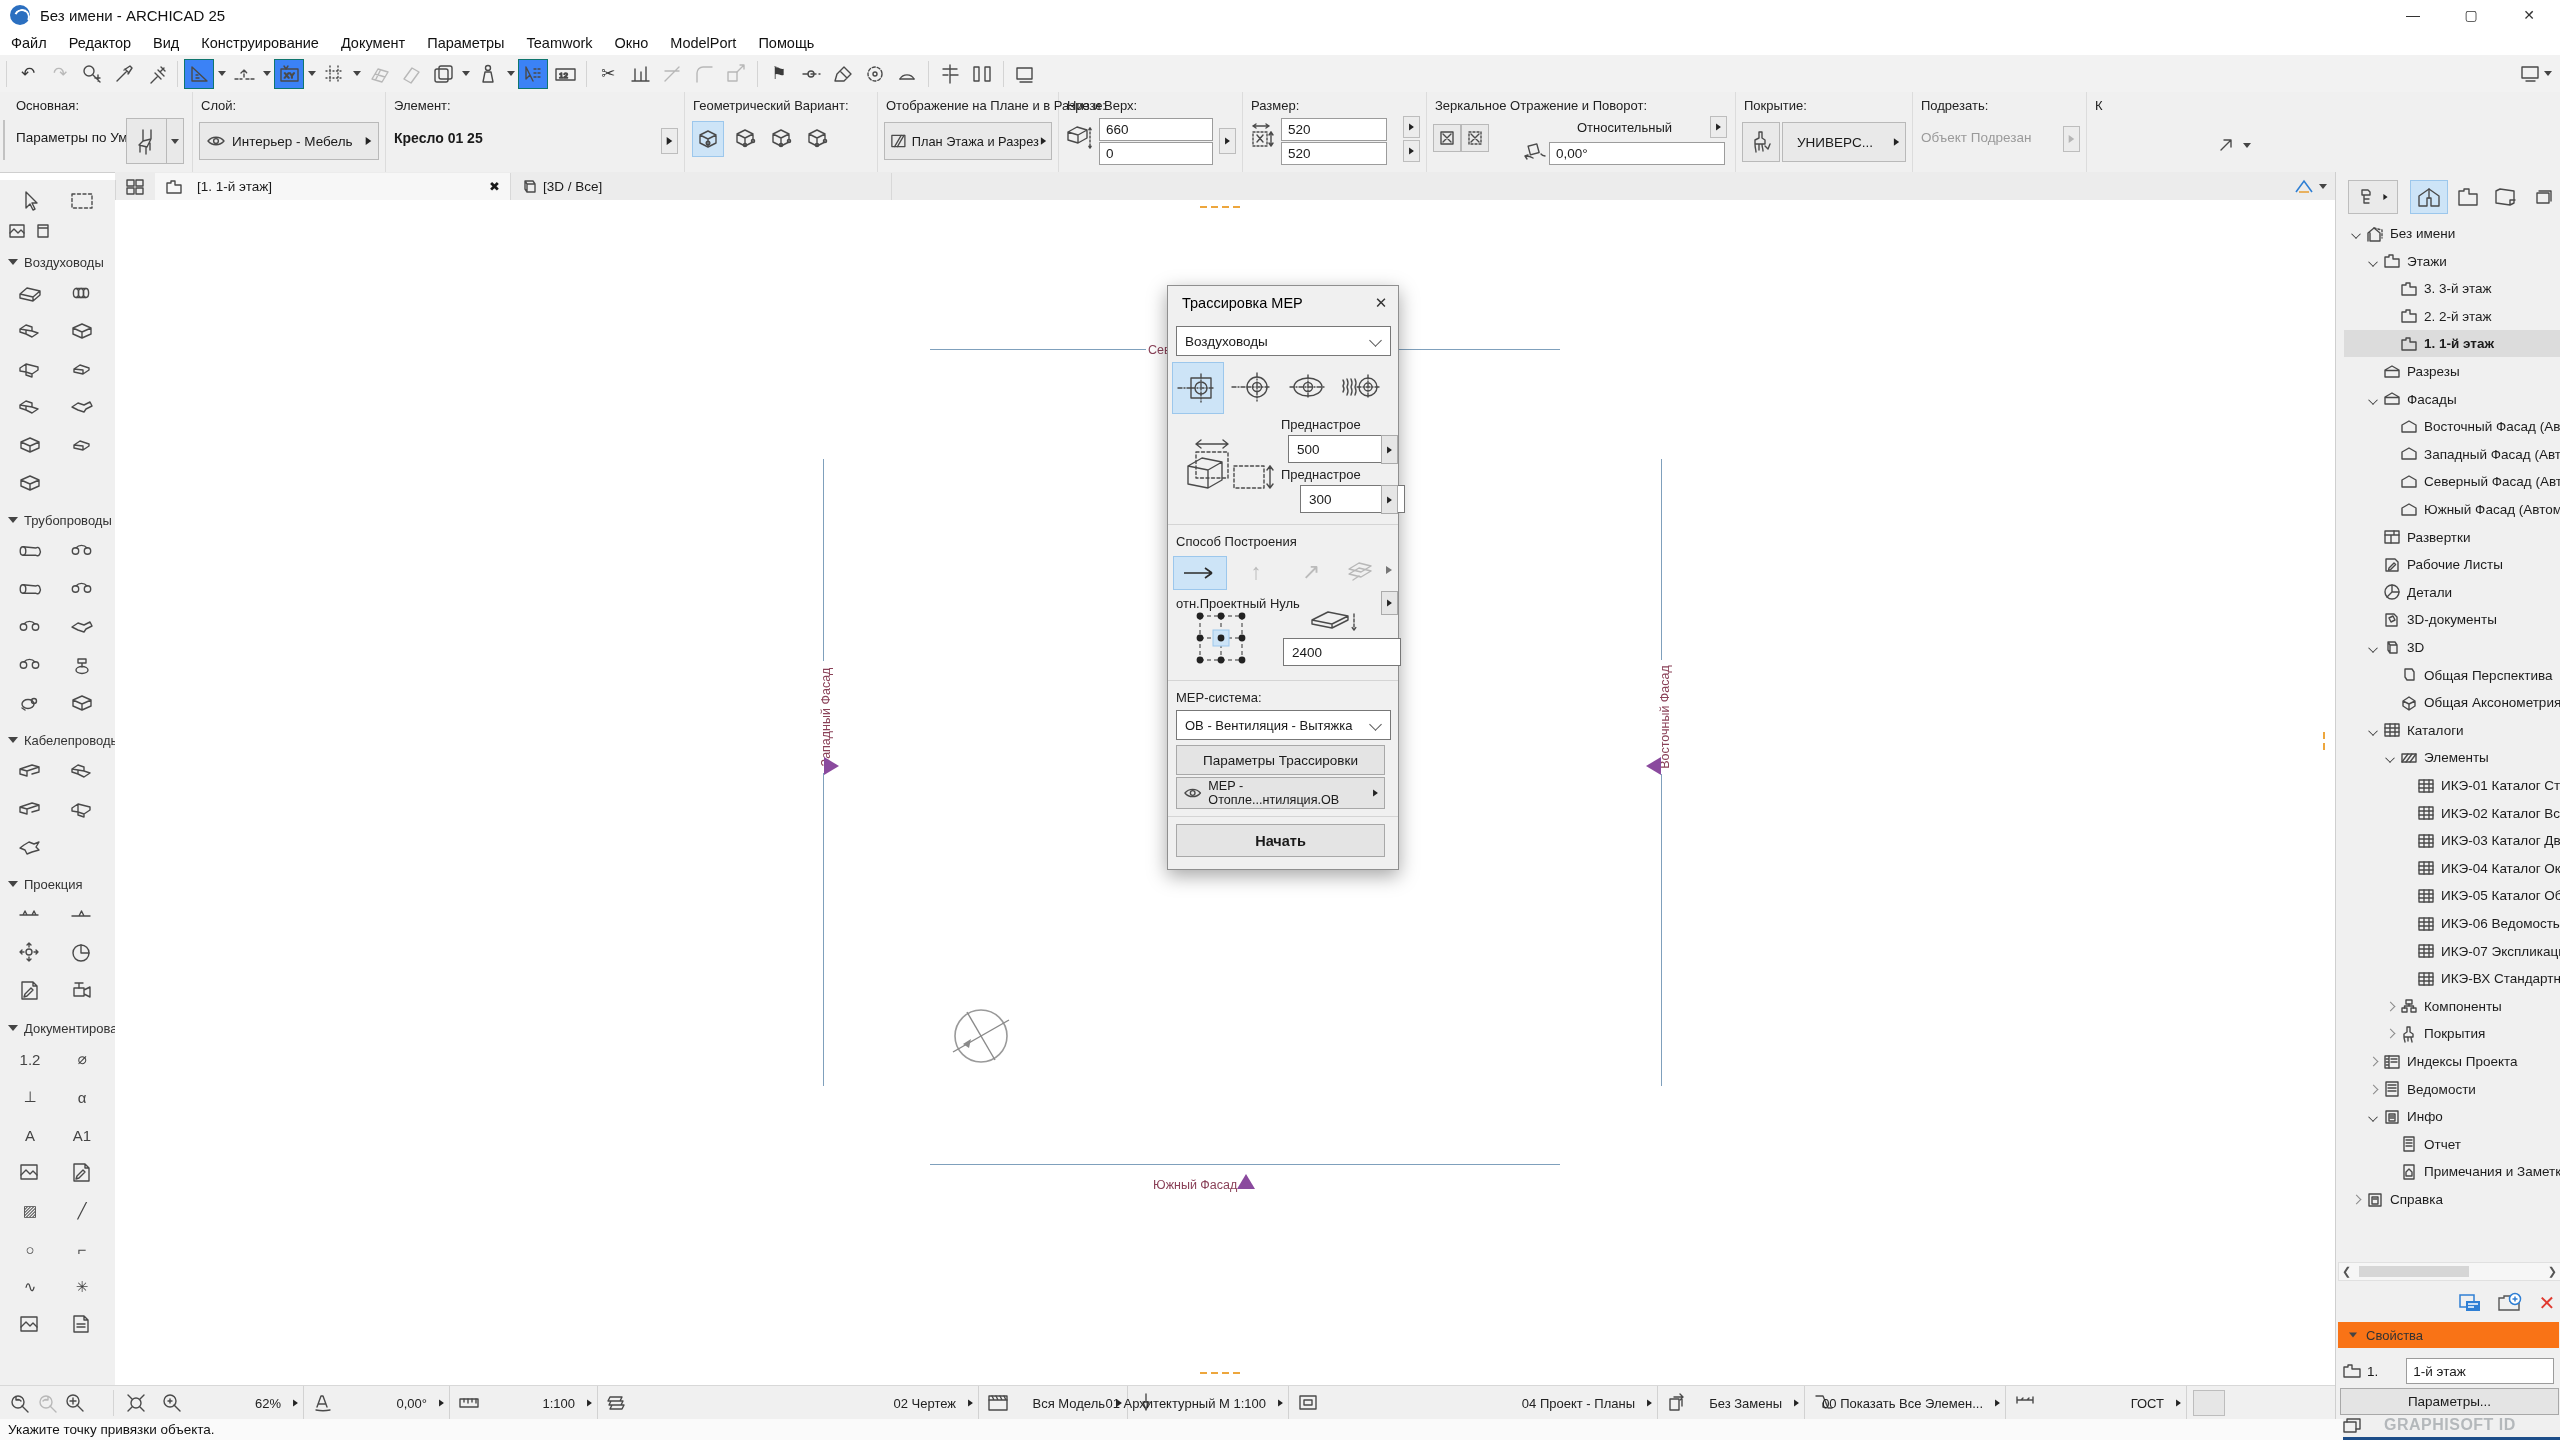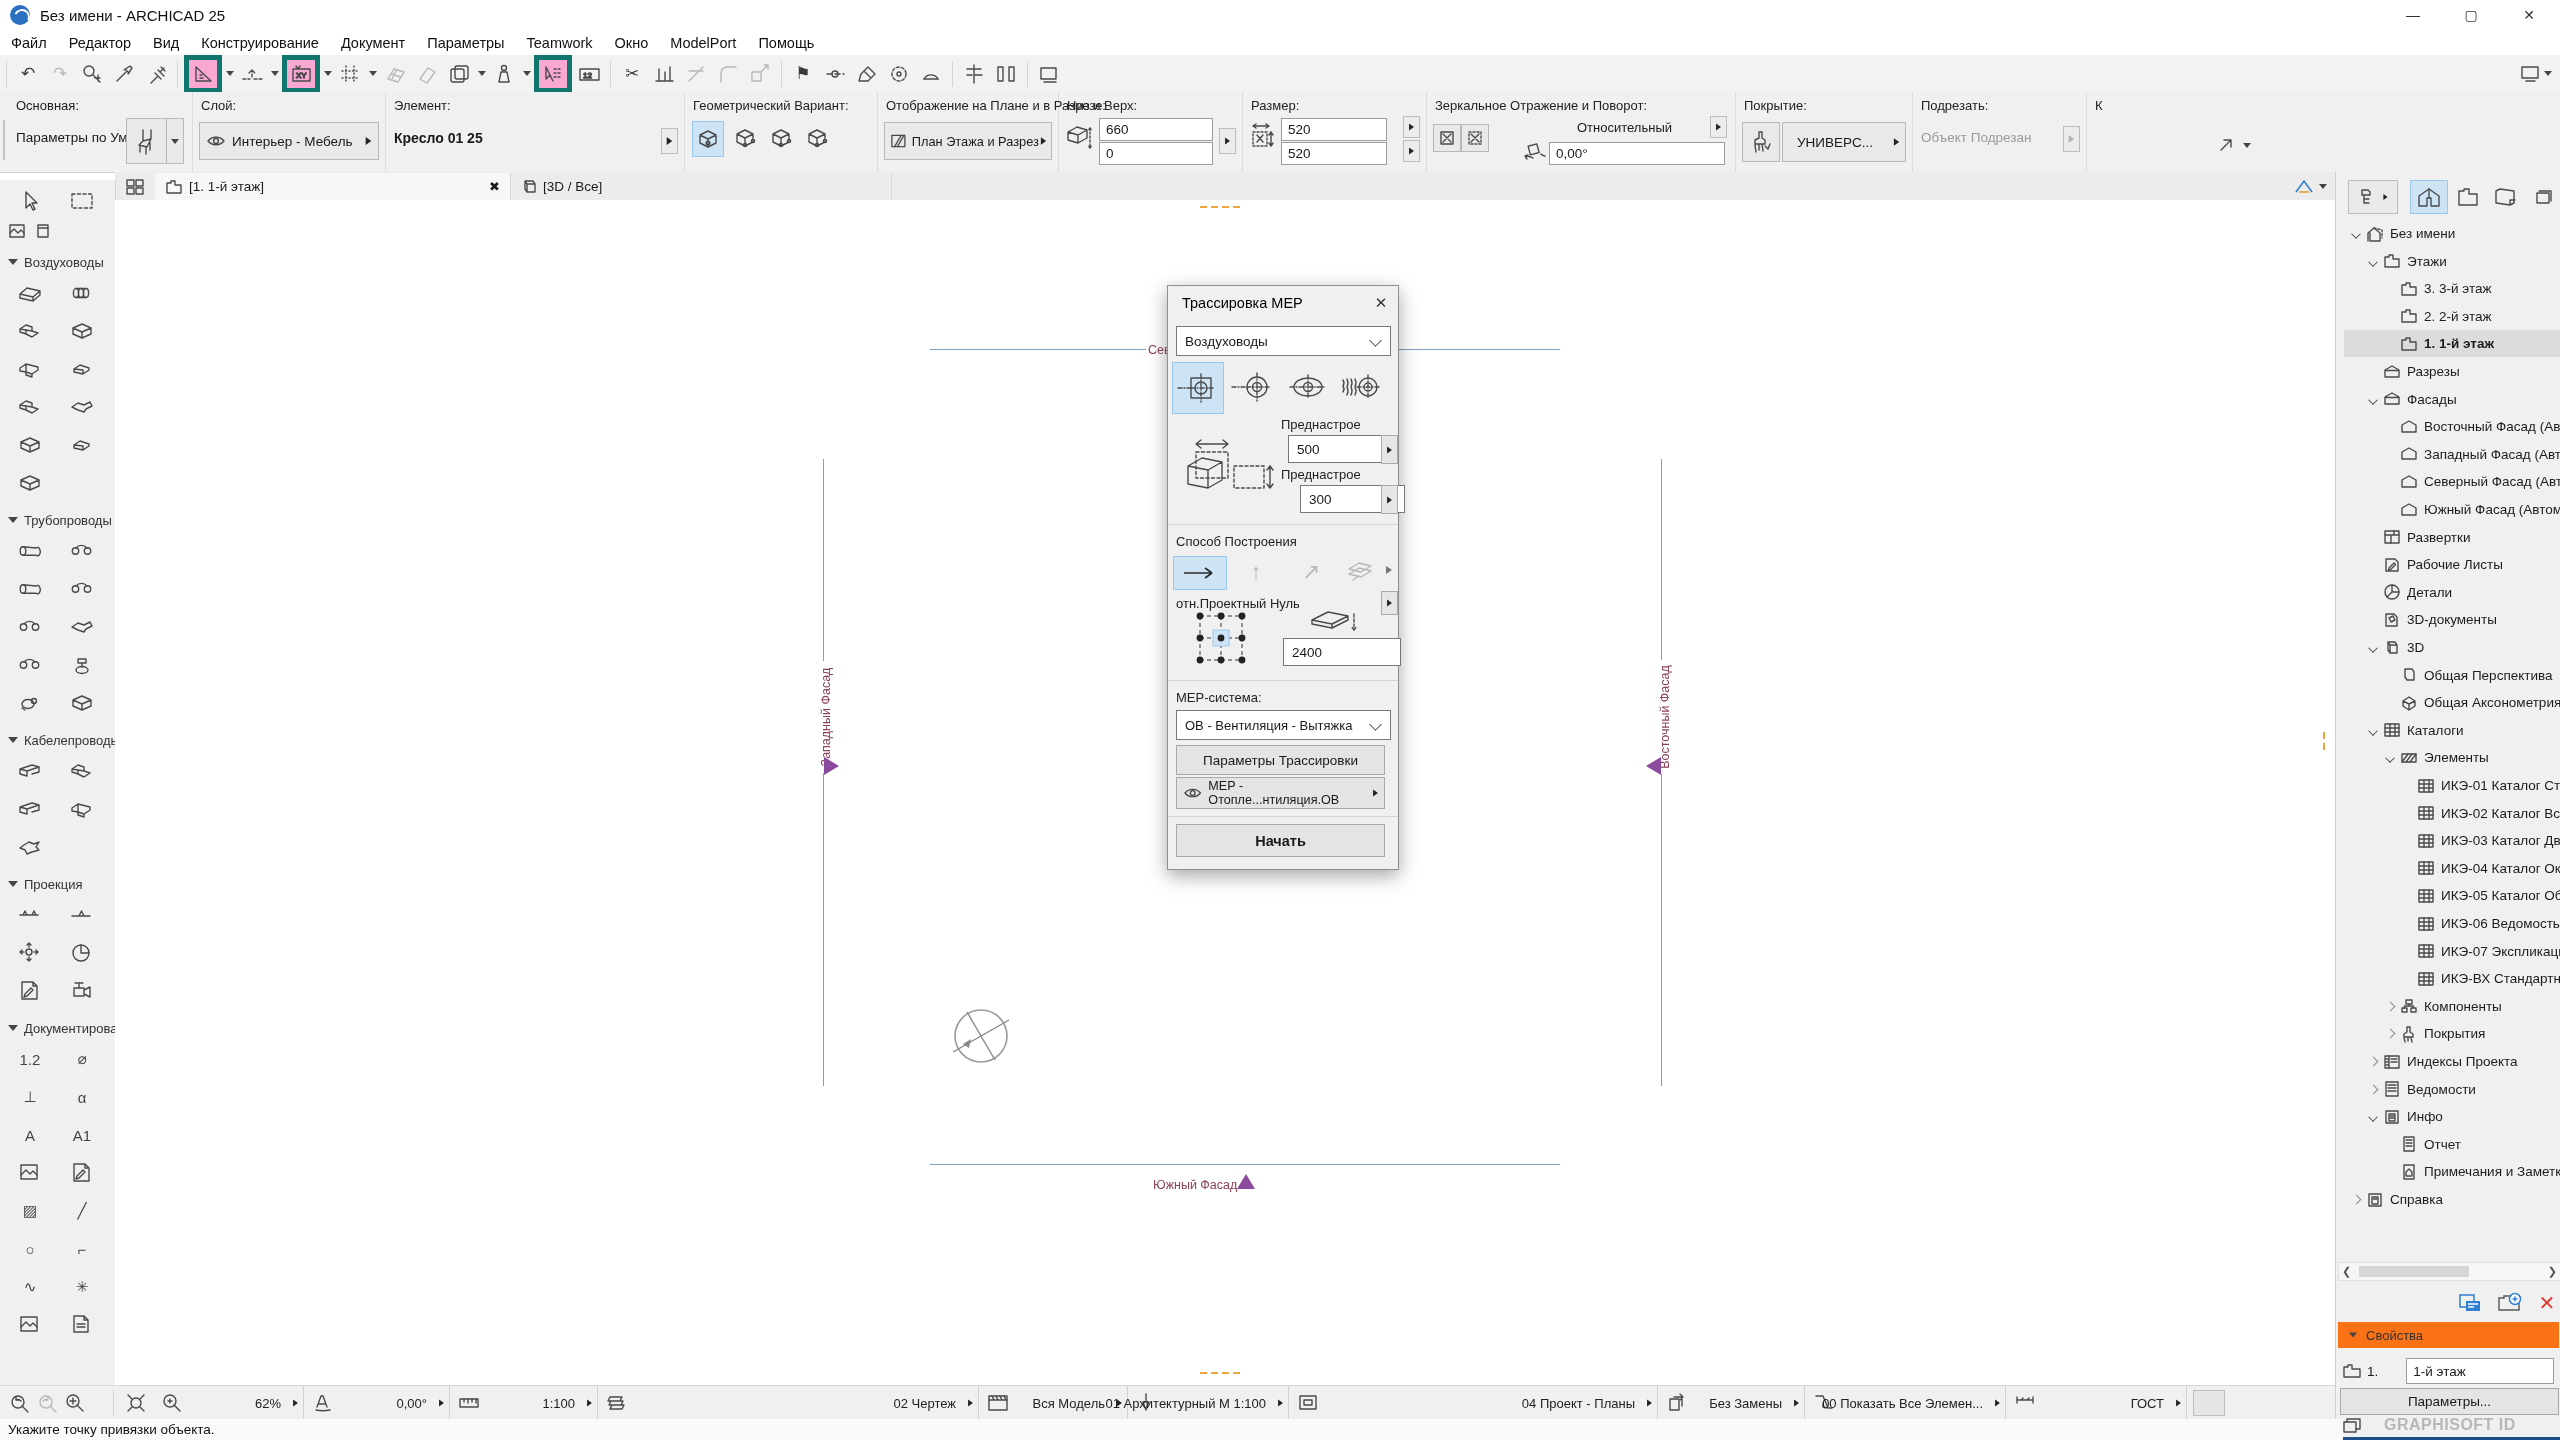--- a/index.html
+++ b/index.html
@@ -9,39 +9,39 @@
   #titlebar{left:0;top:0;width:2560px;height:30px;background:#fff;display:flex;align-items:center;}
   #titlebar .logo{width:20px;height:20px;border-radius:50%;background:#2b6fc0;margin:0 10px 0 10px;position:relative;}
   #titlebar .logo:after{content:"";position:absolute;left:4px;top:4px;width:12px;height:12px;border-radius:50%;
     border:2.5px solid #fff;border-left-color:transparent;border-bottom-color:transparent;transform:rotate(-20deg);}
   #titlebar .title{font-size:15px;color:#111;}
   .winctl{position:absolute;top:0;height:30px;width:58px;display:flex;align-items:center;justify-content:center;font-size:14px;color:#333;}
   #menubar{left:0;top:30px;width:2560px;height:25px;background:#fff;display:flex;align-items:center;border-bottom:1px solid #f0f0f0;}
   #menubar .mi{font-size:14.5px;padding:0 11px;color:#111;}
   #toolbar{left:0;top:55px;width:2560px;height:37px;background:#f2f2f2;display:flex;align-items:center;border-bottom:1px solid #e2e2e2;}
   .tb-ic{height:28px;min-width:28px;display:flex;align-items:center;justify-content:center;margin:0 1px;font-size:17px;color:#3a3a3a;border:1px solid transparent;}
-  .tb-ic.sel{background:#f9a8d4;border:5px solid #0f766e;}
+  .tb-ic.sel{background:#3b82f6;border:1px solid #0f766e;}
   .tb-ic.dis{color:#b9b9b9;}
   .tb-dd{width:13px;height:28px;display:flex;align-items:center;justify-content:center;}
   .tb-sep{width:1px;height:26px;background:#d4d4d4;margin:0 5px;}
   .caret{width:0;height:0;border-left:4px solid transparent;border-right:4px solid transparent;border-top:5px solid #444;}
   
   #infobox{left:0;top:92px;width:2560px;height:80px;background:#f0f0f0;border-bottom:1px solid #cfcfcf;display:flex;}
   .ib-sec{position:relative;height:80px;border-right:1px solid #dcdcdc;flex:none;}
   .ib-lab{position:absolute;left:8px;top:6px;font-size:13px;color:#222;white-space:nowrap;overflow:hidden;}
   .ib-btn{position:absolute;background:#e9e9e9;border:1px solid #b9b9b9;display:flex;align-items:center;font-size:13.5px;}
   .ib-field{position:absolute;background:#fff;border:1px solid #9c9c9c;font-size:13.5px;display:flex;align-items:center;padding-left:6px;}
   .fly{width:0;height:0;border-left:7px solid #222;border-top:5px solid transparent;border-bottom:5px solid transparent;}
   .flybtn{position:absolute;width:15px;height:24px;background:#ececec;border:1px solid #bdbdbd;display:flex;align-items:center;justify-content:center;}
   .cube{width:30px;height:34px;margin:3px;display:flex;align-items:center;justify-content:center;}
   .cube.sel{background:#cde4f7;border:1px solid #9cc7ec;}
   
   #tabbar{left:115px;top:172px;width:2220px;height:28px;background:#ececec;display:flex;align-items:flex-end;border-bottom:1px solid #cfcfcf;}
   .tab{height:27px;display:flex;align-items:center;font-size:13.5px;padding:0 10px;border-right:1px solid #d8d8d8;}
-  .tab.active{background:#f7f7f7;}
+  .tab.active{background:#f7f7f7;gap:8px;}
   #canvas{left:115px;top:200px;width:2220px;height:1185px;background:#fff;overflow:hidden;}
   .elev-line{position:absolute;background:#7fa0bc;}
   .elev-lab{position:absolute;font-size:12.5px;color:#8a4158;white-space:nowrap;background:#fff;padding:0 2px;}
   .tri{position:absolute;width:0;height:0;}
   .odash{position:absolute;display:flex;gap:4px;}
   .odash i{width:7px;height:2px;background:#eda63c;}
   
   #toolbox{left:0;top:180px;width:115px;height:1205px;background:#f0f0f0;border-right:1px solid #d5d5d5;overflow:hidden;}
   .tbx-hdr{display:flex;align-items:center;height:24px;font-size:13px;color:#333;white-space:nowrap;overflow:hidden;margin-top:6px;}
   .tbx-hdr .tv{margin:0 6px 0 8px;}

